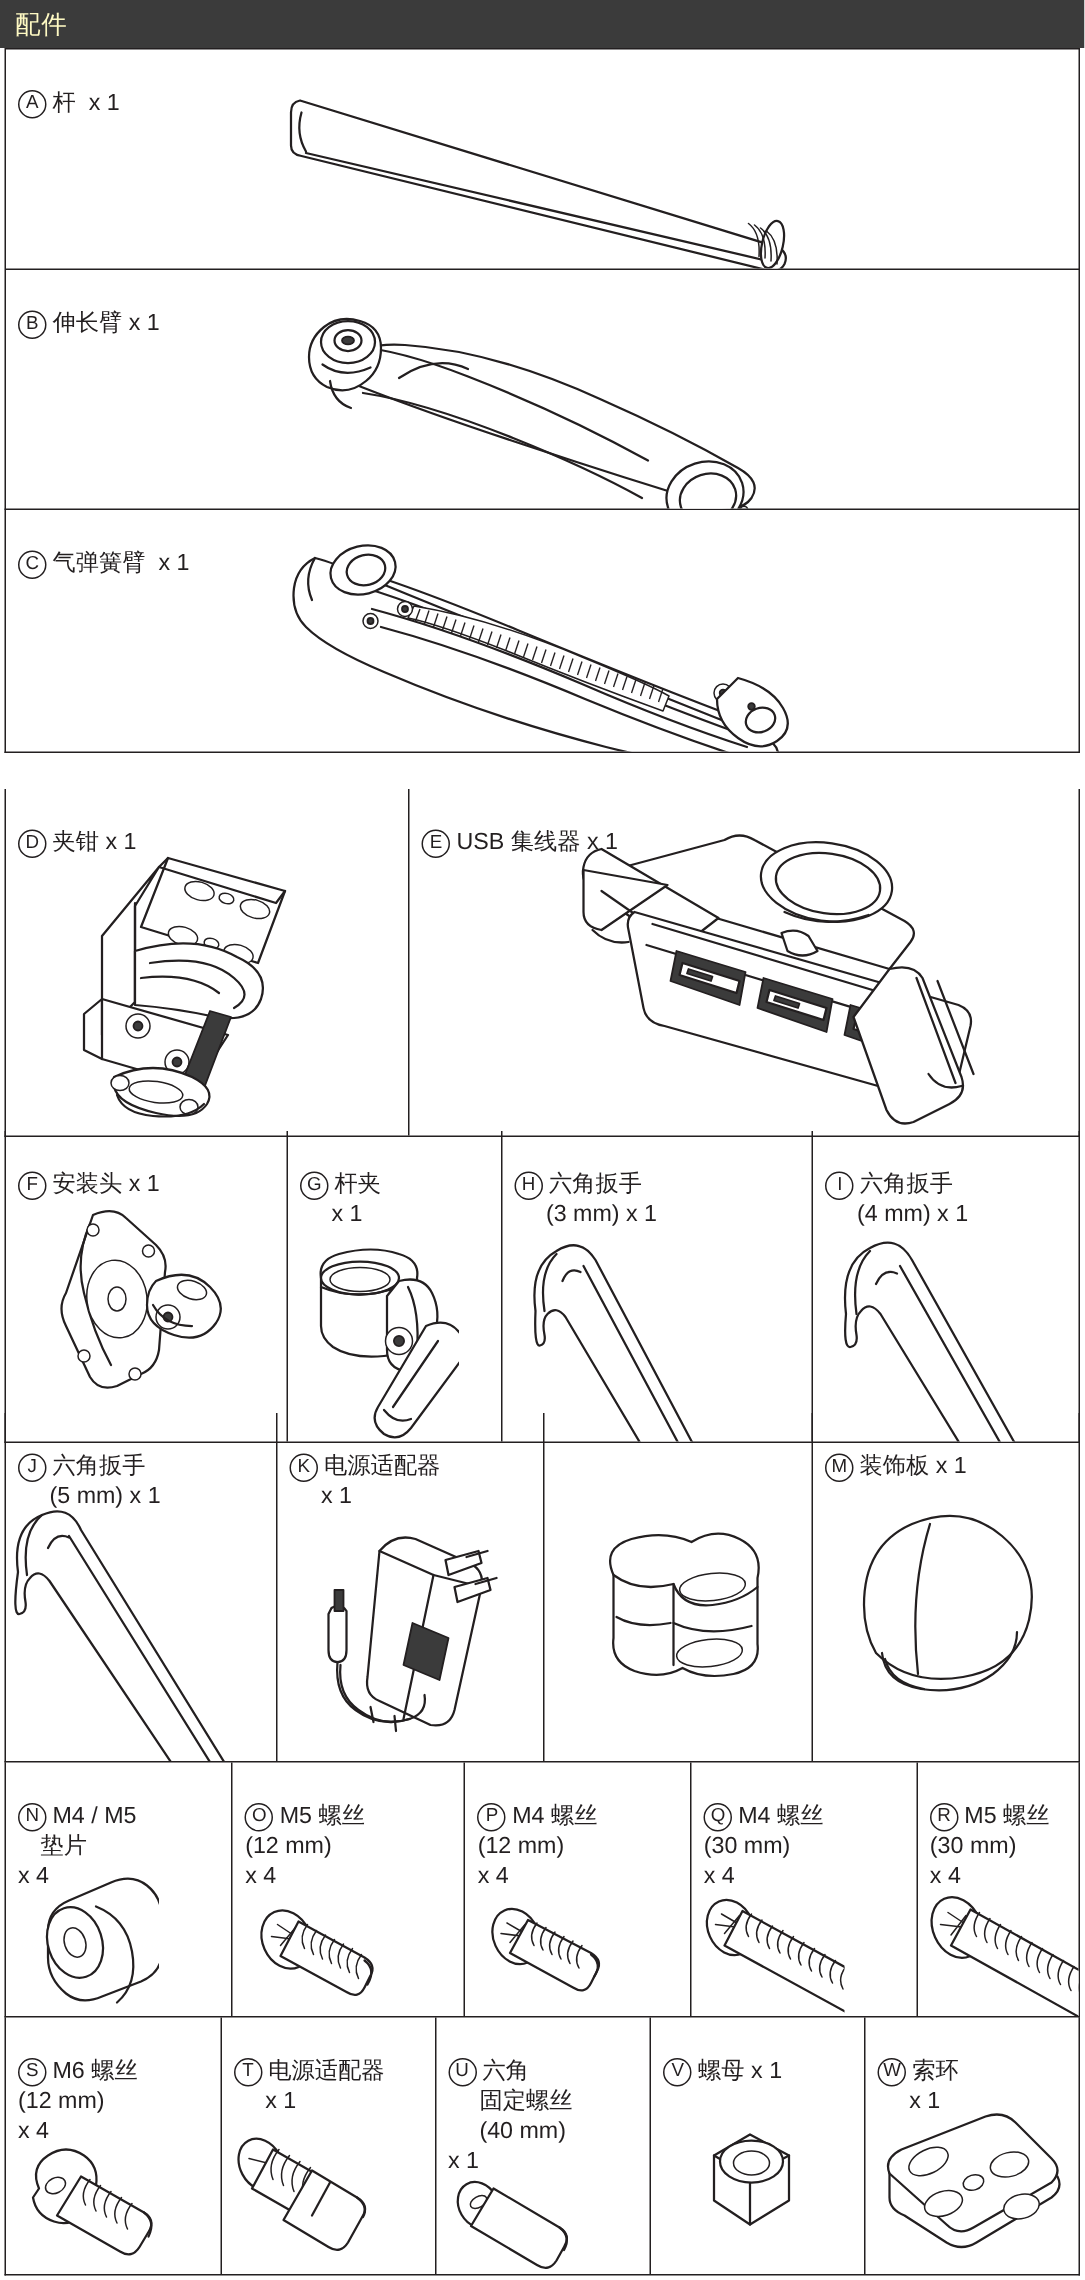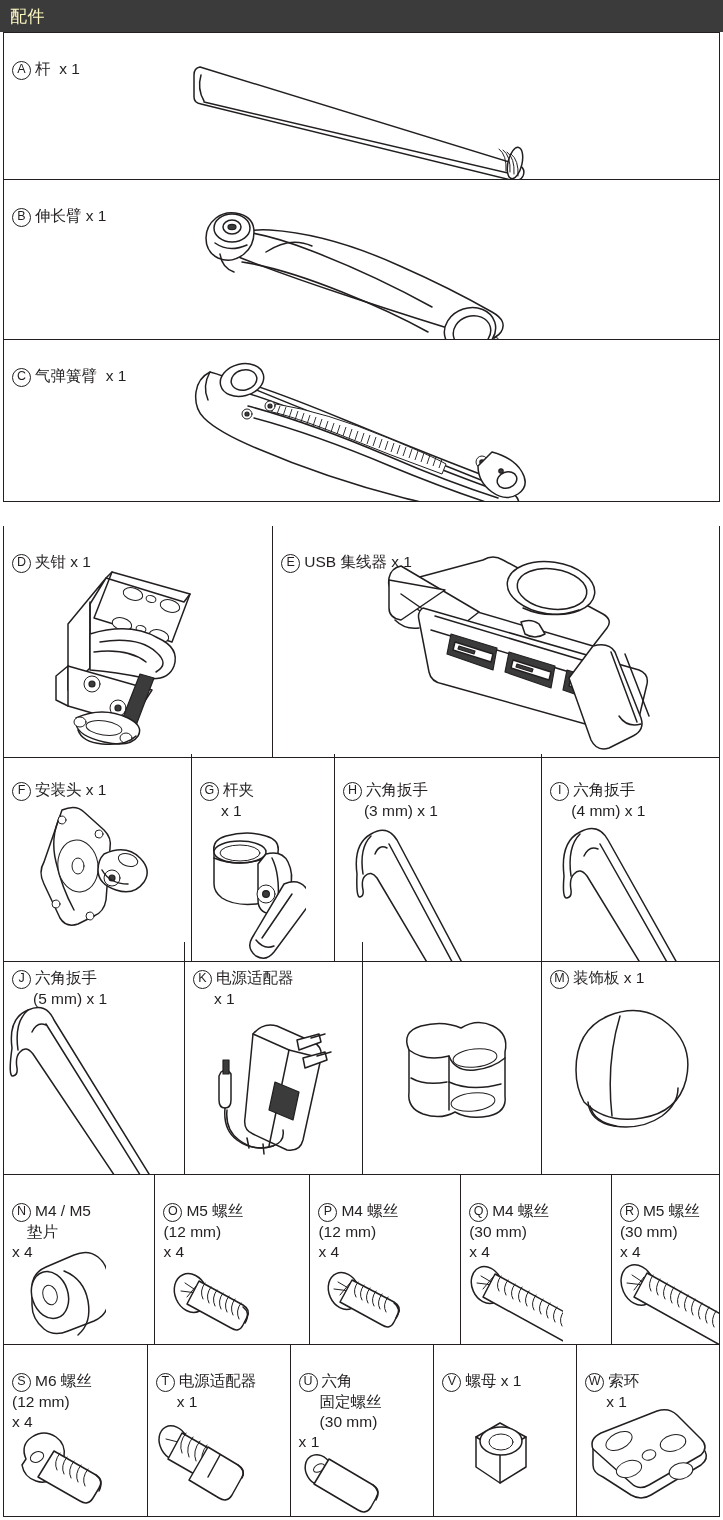--- a/index.html
+++ b/index.html
@@ -571,21 +571,21 @@
           <path class="fillW" d="M60 102 l30 18 q8 5 4 12 l-10 18 q-5 8 -13 3 l-30 -18 z"></path>
           <path class="ln" d="M72 110 l-12 22"></path>
           <path class="ln" d="M90 120 q8 6 4 13"></path>
         </svg>
       </div>
     </div>
 
     <div class="cell" style="width:144px;">
       <div class="lbl">
         <span class="ltr">U</span><span class="txt">六角</span><span class="sub" style="margin-left:21px;">固定螺丝
-(30 mm)</span><span class="sub" style="margin-left:0;">x 1</span>
+(40 mm)</span><span class="sub" style="margin-left:0;">x 1</span>
       </div>
       <div class="art">
         <svg viewBox="0 0 144 172" width="144" height="172">
           <ellipse class="fillW" cx="28" cy="125" rx="13" ry="16" transform="rotate(-30 28 125)"></ellipse>
           <ellipse class="fillWT" cx="28" cy="123" rx="6" ry="3.6" transform="rotate(-30 28 123)"></ellipse>
           <path class="fillW" d="M38 114 l44 26 q8 5 3 13 l-5 9 q-5 8 -13 3 l-44 -26 z"></path>
           <path class="ln" d="M82 140 q8 6 3 15"></path>
         </svg>
       </div>
     </div>

